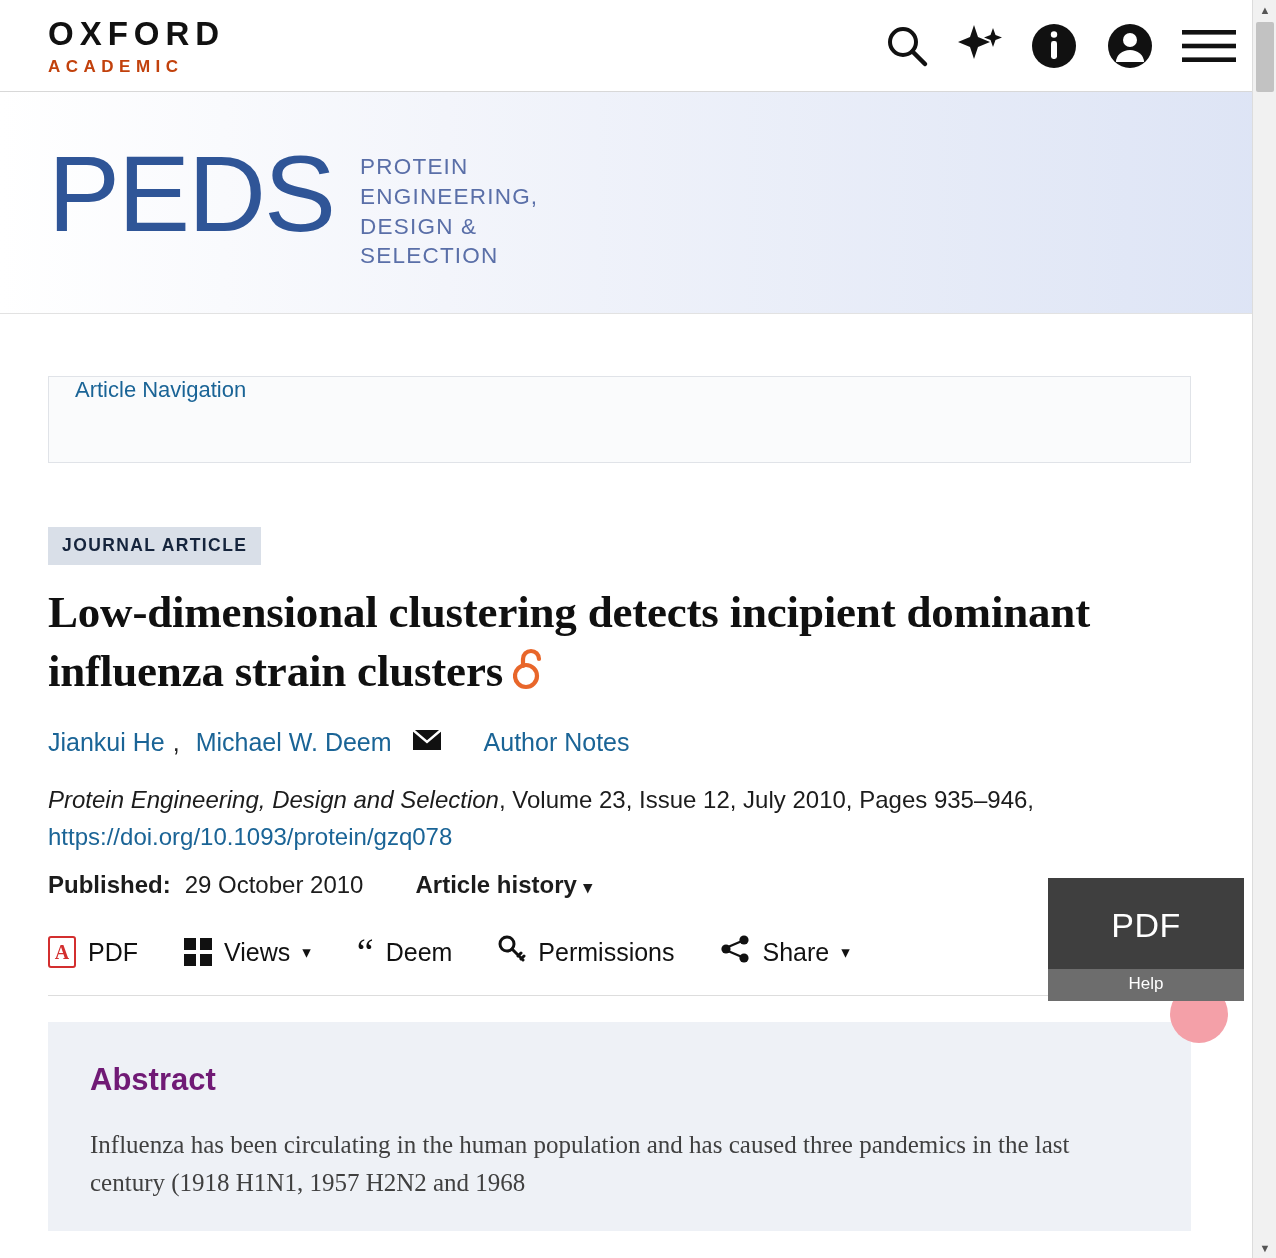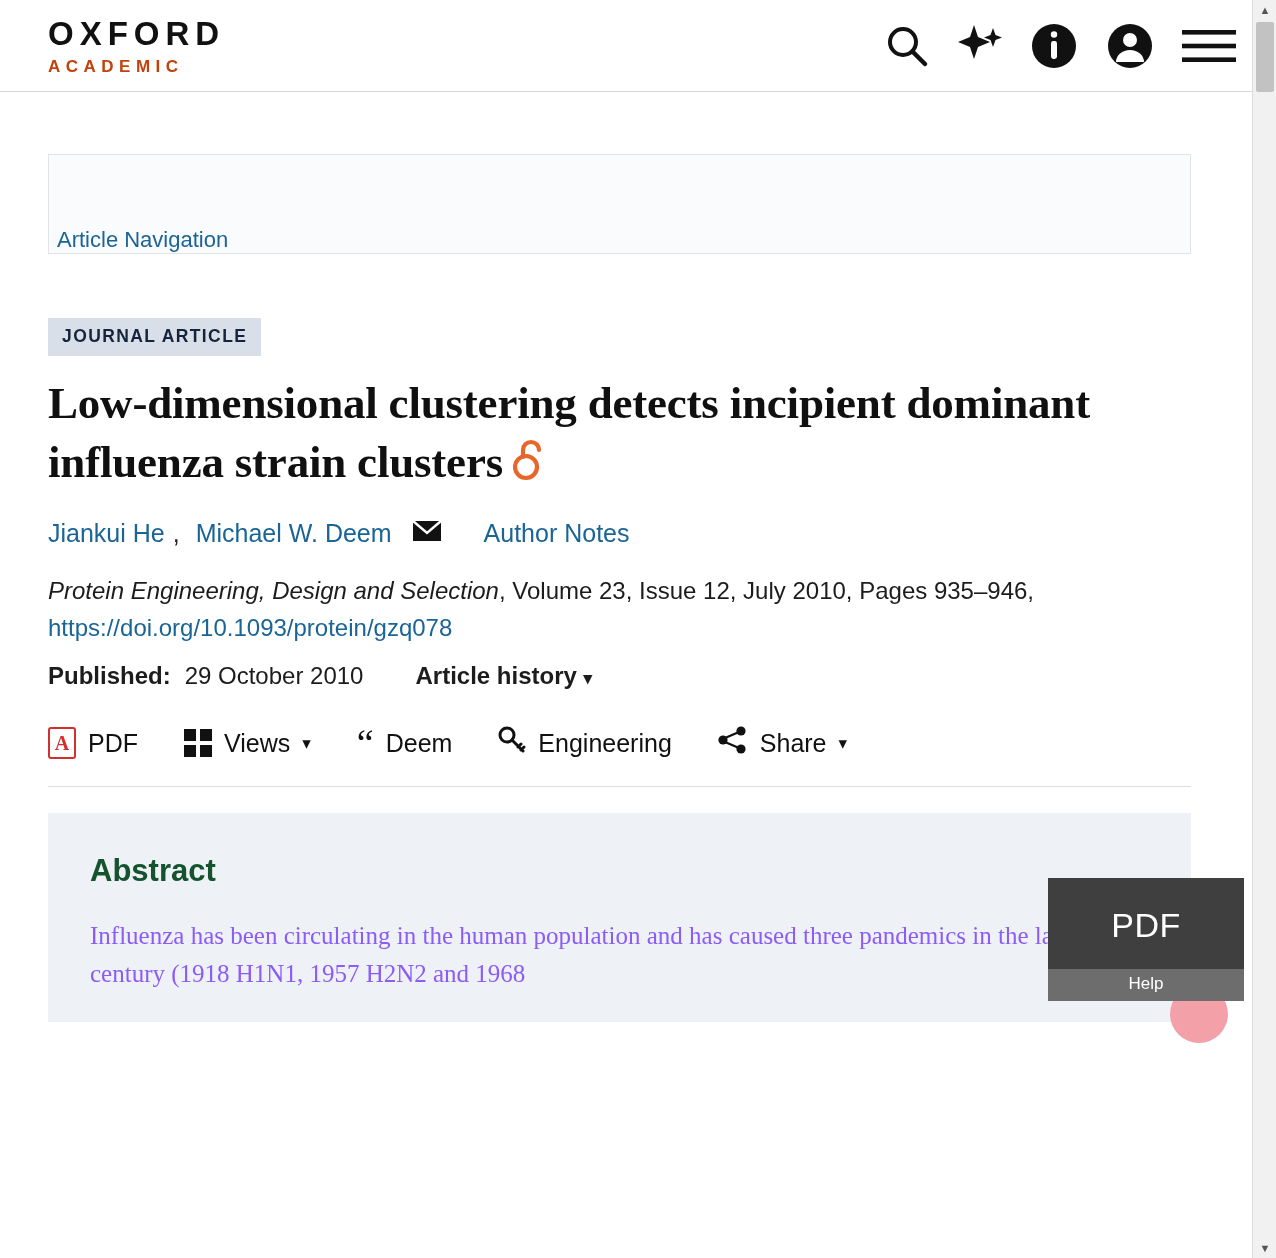--- a/index.html
+++ b/index.html
@@ -84,24 +84,24 @@
     text-transform: uppercase;
   }
 
   
   .content { padding: 0 48px; }
 
   .artnav {
     margin-top: 62px;
     border: 1px solid #e0e3e8;
     background: #fafbfc;
-    height: 100px;
-    display: flex;
-    align-items: flex-end;
-    padding-left: 8px;
+    height: 87px;
+    display: flex;
+    align-items: flex-start;
+    padding-left: 26px;
     max-width: 1143px;
   }
   .artnav a {
     color: #1a6496;
     font-size: 22px;
     text-decoration: none;
   }
 
   .tag {
     display: inline-block;
@@ -204,28 +204,28 @@
     margin-top: 26px;
     background: #eef1f6;
     padding: 40px 42px 30px 42px;
     max-width: 1143px;
     min-height: 150px;
   }
   .abstract-box h2 {
     margin: 0;
     font-size: 31px;
     font-weight: 700;
-    color: #14532d;
+    color: #701a75;
   }
   .abstract-box p {
     margin: 28px 0 0 0;
     font-family: "Liberation Serif", serif;
     font-size: 25px;
     line-height: 1.5;
-    color: #8b5cf6;
+    color: #404040;
   }
 
   
   .pdf-float {
     position: absolute;
     right: 32px;
     top: 878px;
     width: 196px;
     background: #3f3f3f;
     color: #ffffff;
@@ -316,20 +316,31 @@
       <span class="ticon">
         <svg width="54" height="40" viewBox="0 0 54 40">
             <rect y="4" width="54" height="4.6" fill="#111"></rect>
             <rect y="17.7" width="54" height="4.6" fill="#111"></rect>
             <rect y="31.4" width="54" height="4.6" fill="#111"></rect>
           </svg>
       </span>
     </div>
   </div>
 
+  <div class="banner">
+    <div class="peds-logo">
+      <div class="peds-word">PEDS</div>
+      <div class="peds-sub">
+        <div>PROTEIN</div>
+        <div>ENGINEERING,</div>
+        <div>DESIGN &amp;</div>
+        <div>SELECTION</div>
+      </div>
+    </div>
+  </div>
 
   <div class="content">
 
     <div class="artnav">
       <a href="#">Article Navigation</a>
     </div>
 
     <div class="tag">JOURNAL ARTICLE</div>
 
     <h1 class="title">
@@ -386,21 +397,21 @@
         <span class="quote-glyph">“</span>
         <span>Deem</span>
       </div>
       <div class="tool">
         <span>
           <svg width="28" height="28" viewBox="0 0 28 28">
               <circle cx="9" cy="9" r="7" fill="none" stroke="#111" stroke-width="3"></circle>
               <path d="M14 14 L25 25 M20 21 l3 -3 M23 24 l3 -3" stroke="#111" stroke-width="3" fill="none" stroke-linecap="round"></path>
             </svg>
         </span>
-        <span>Engineering</span>
+        <span>Permissions</span>
       </div>
       <div class="tool">
         <span>
           <svg width="30" height="28" viewBox="0 0 30 28">
               <circle cx="23" cy="5" r="4.6" fill="#111"></circle>
               <circle cx="23" cy="23" r="4.6" fill="#111"></circle>
               <circle cx="5" cy="14" r="4.6" fill="#111"></circle>
               <line x1="7" y1="12" x2="21" y2="6" stroke="#111" stroke-width="2.4"></line>
               <line x1="7" y1="16" x2="21" y2="22" stroke="#111" stroke-width="2.4"></line>
             </svg>

